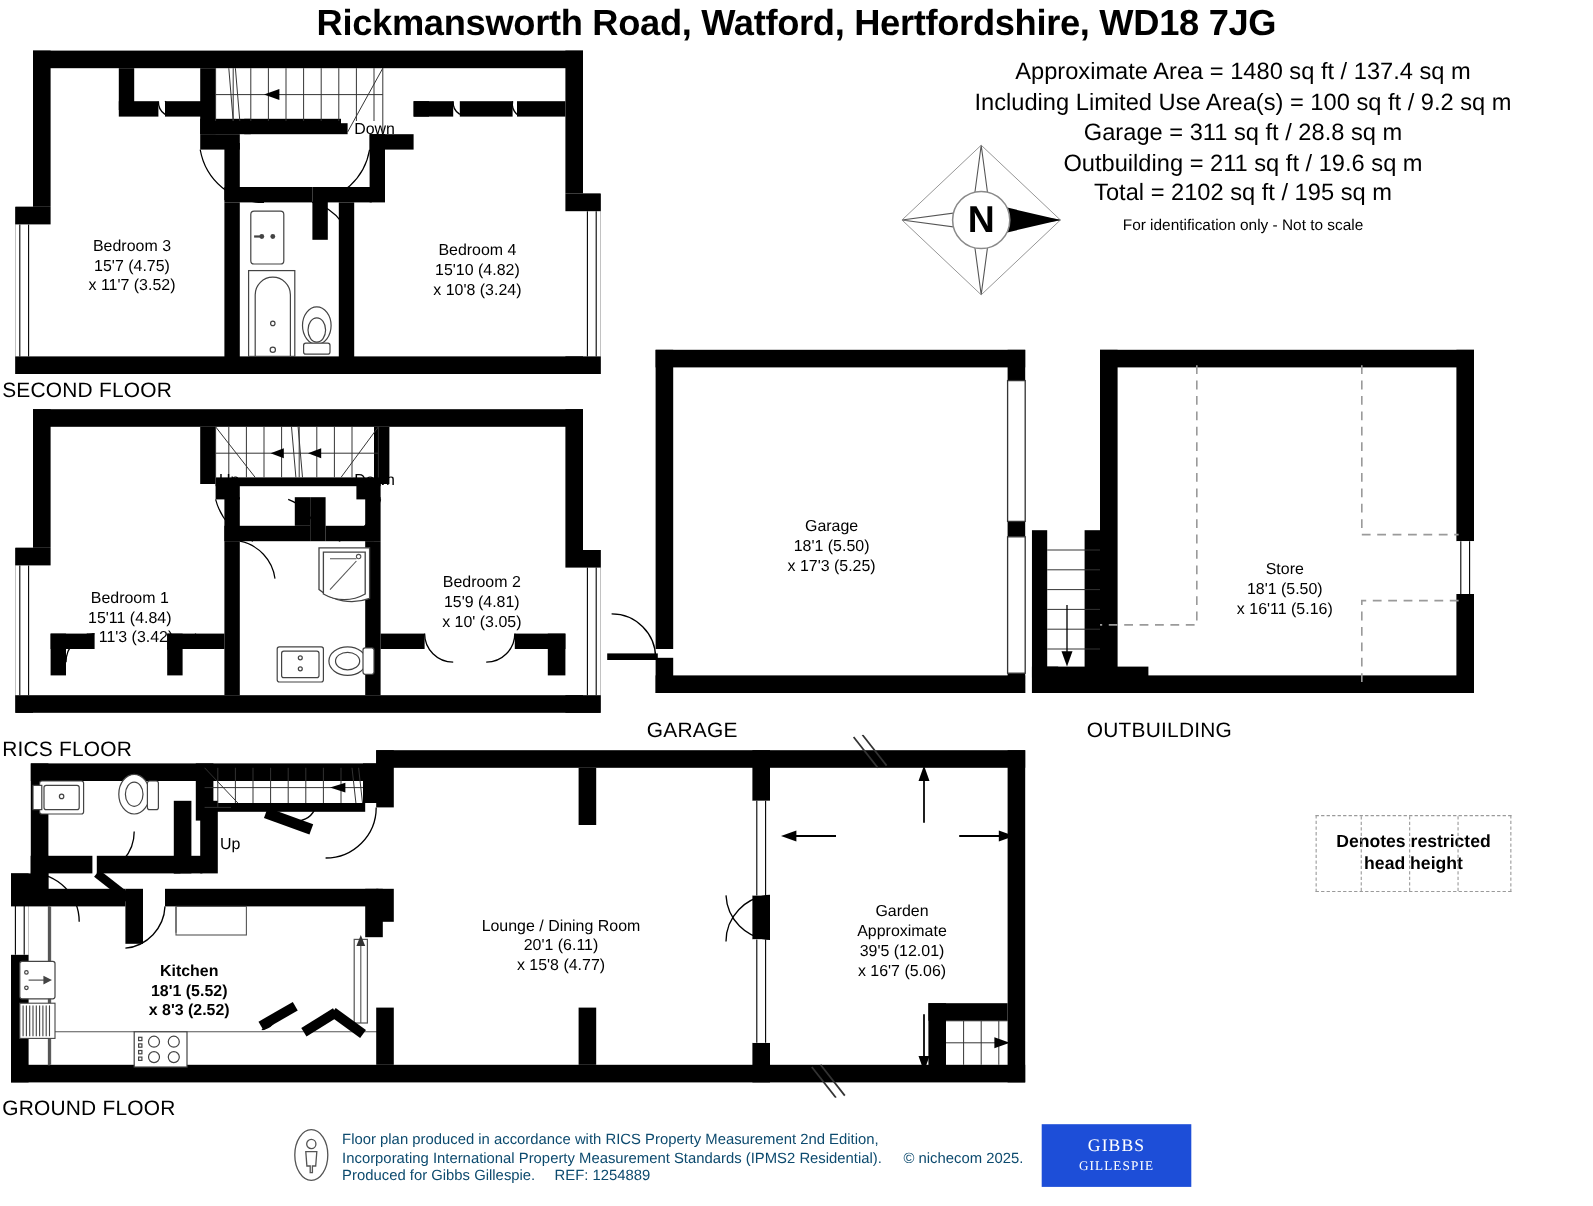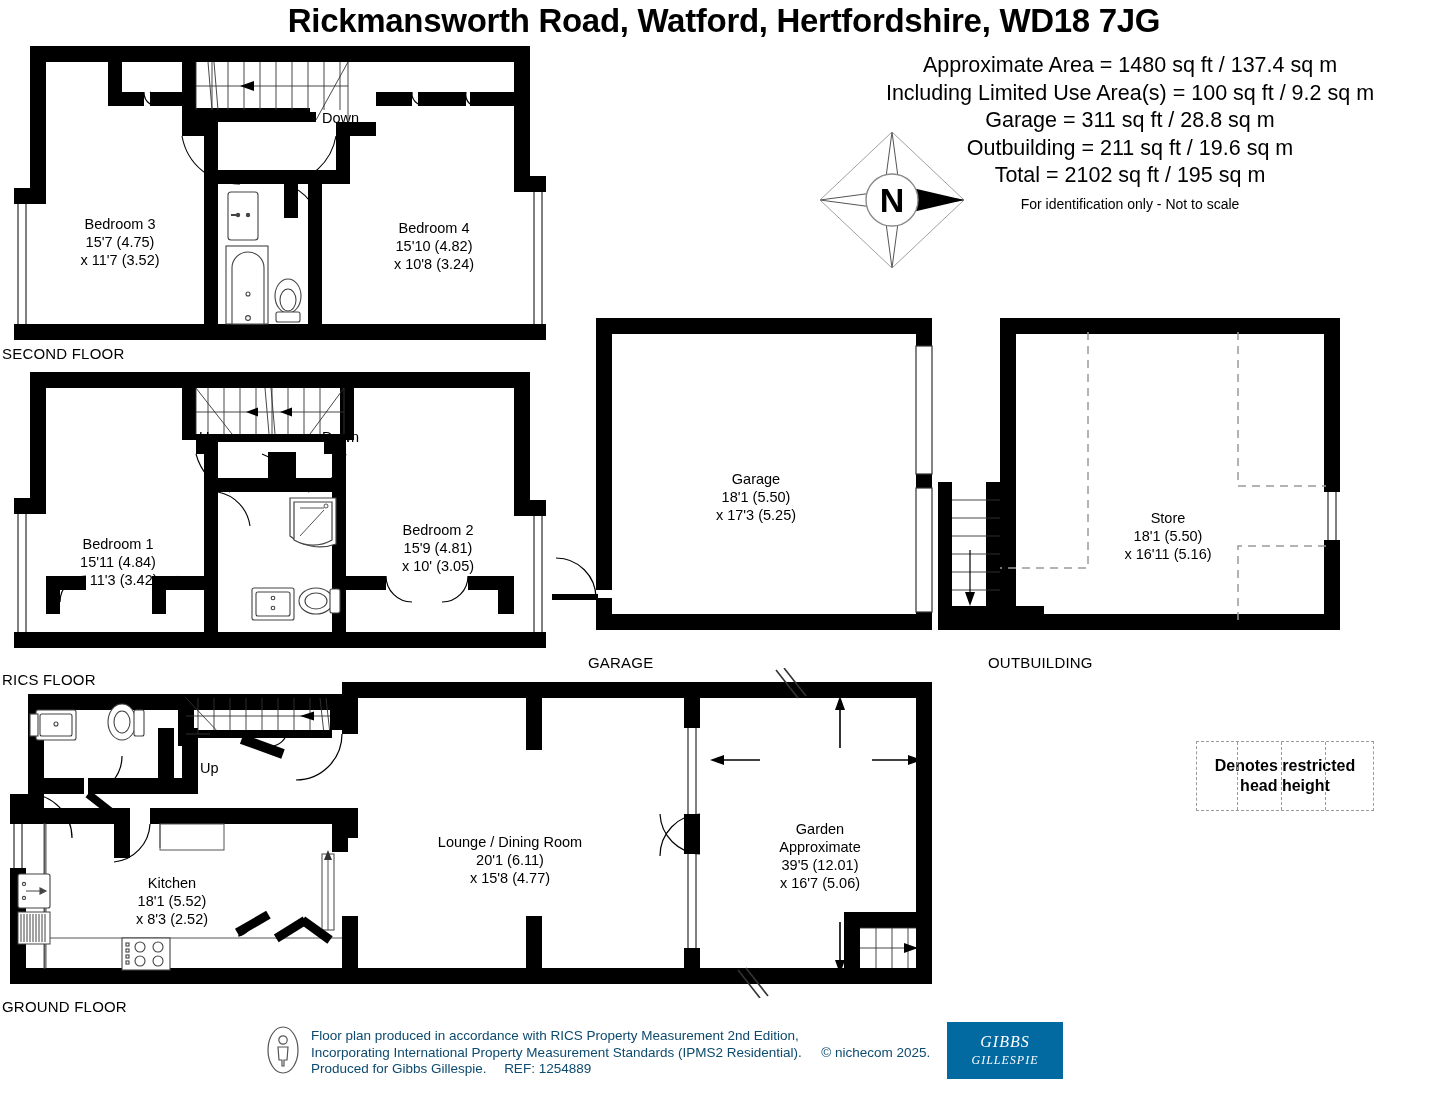--- a/index.html
+++ b/index.html
@@ -45,21 +45,21 @@
   }
   #area-summary .note {
     font-size: 14px;
     line-height: 20px;
     margin-top: 4px;
   }
 
   
   .floor-caption {
     position: absolute;
-    font-size: 15px;
+    font-size: 19px;
     letter-spacing: 0.2px;
     font-family: "Liberation Sans", sans-serif;
     white-space: nowrap;
   }
 
   
   .room-label {
     position: absolute;
     text-align: center;
     font-size: 14.5px;
@@ -116,31 +116,30 @@
     position: absolute;
     left: 266px;
     top: 1026px;
     width: 34px;
     height: 48px;
   }
   #logo {
     position: absolute;
     left: 947px;
     top: 1022px;
-    width: 116px;
+    width: 136px;
     height: 57px;
-    background: #0369a1;
+    background: #1d4ed8;
     color: #ffffff;
     display: flex;
     flex-direction: column;
     align-items: center;
     justify-content: center;
     font-family: "Liberation Serif", serif;
     letter-spacing: 1px;
-    font-style: italic;
   }
   #logo .l1 { font-size: 16px; line-height: 19px; }
   #logo .l2 { font-size: 12px; line-height: 19px; }
 
   
   #compass { position: absolute; left: 812px; top: 130px; width: 160px; height: 140px; }
 </style>
 </head>
 <body>
 
@@ -757,21 +756,21 @@
   <div class="floor-caption" style="left:2px; top:998px;">GROUND FLOOR</div>
 
   <div class="stair-label" style="left:200px; top:760px;">Up</div>
 
   <div class="room-label" style="left:420px; top:833px; width:180px;">
     <span class="rl-name">Lounge / Dining Room</span>
     <span class="rl-d1">20'1 (6.11)</span>
     <span class="rl-d2">x 15'8 (4.77)</span>
   </div>
 
-  <div class="room-label" style="left:102px; top:874px; width:140px;">
+  <div class="room-label" style="left:102px; top:874px; width:140px;font-weight:bold;">
     <span class="rl-name">Kitchen</span>
     <span class="rl-d1">18'1 (5.52)</span>
     <span class="rl-d2">x 8'3 (2.52)</span>
   </div>
 
   <div class="room-label" style="left:740px; top:820px; width:160px;">
     <span class="rl-name">Garden</span>
     <span class="rl-name">Approximate</span>
     <span class="rl-d1">39'5 (12.01)</span>
     <span class="rl-d2">x 16'7 (5.06)</span>

